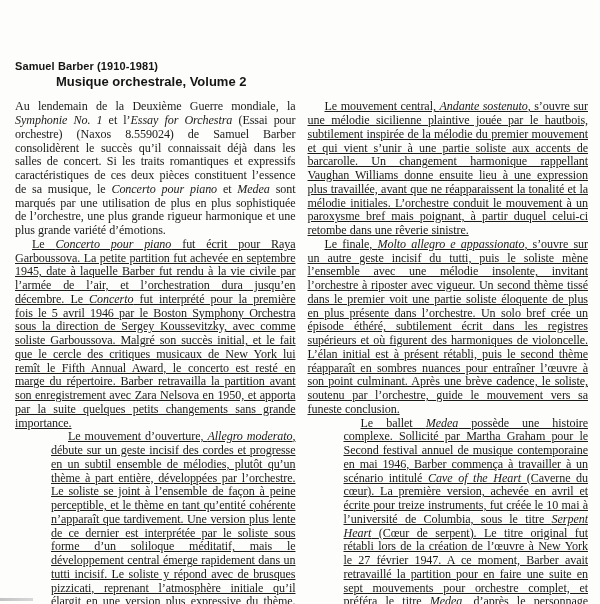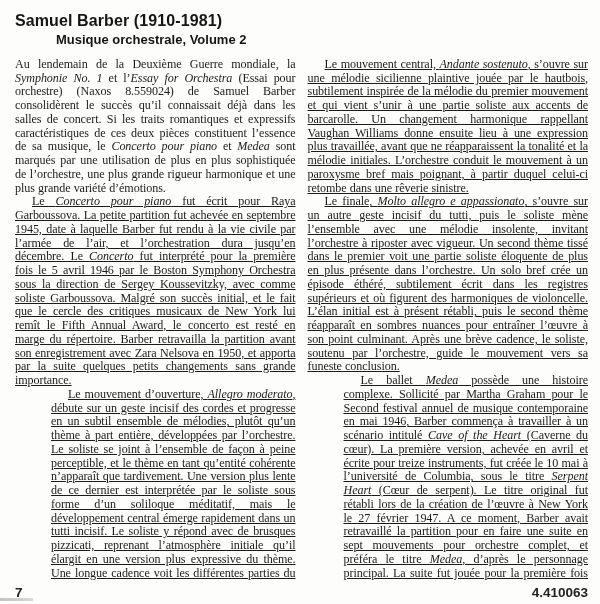--- a/index.html
+++ b/index.html
@@ -8,24 +8,25 @@
     background: #fdfdfc;
     color: #1b1b1b;
     font-family: "Liberation Serif", serif;
     position: relative;
     overflow: hidden;
   }
   .page { padding: 12px 12px 0 15px; }
   .hdr h1 {
     font-family: "Liberation Sans", sans-serif;
     font-weight: bold;
-    font-size: 16px;
+    font-size: 11px;
     line-height: 1.12;
     color: #151515;
     letter-spacing: 0.1px;
+    margin-top: 48px;
   }
   .hdr h2 {
     font-family: "Liberation Sans", sans-serif;
     font-weight: bold;
     font-size: 13px;
     line-height: 1.15;
     margin-top: 3px;
     color: #151515;
     padding-left: 41px;
   }

